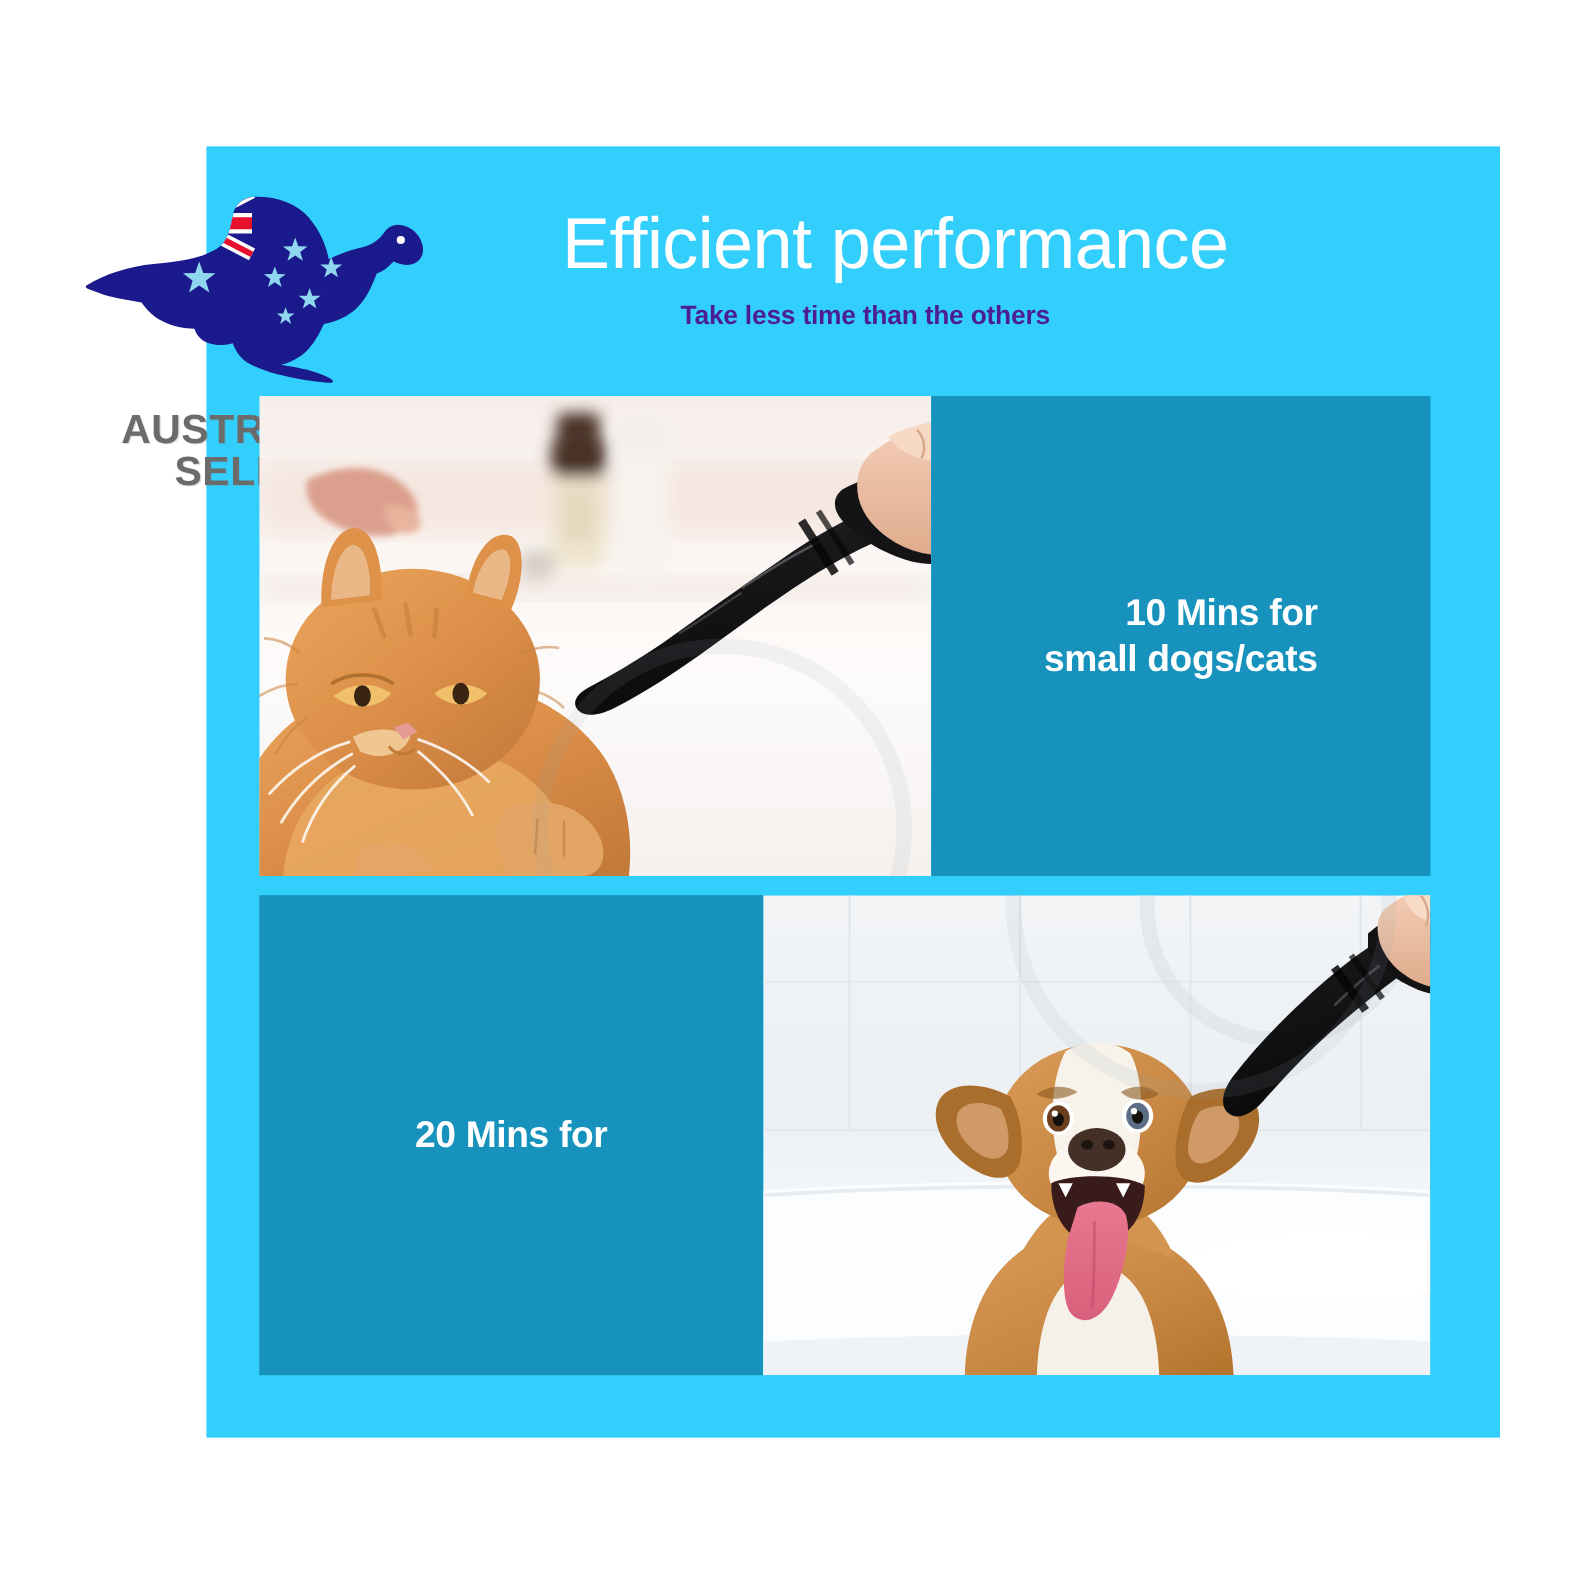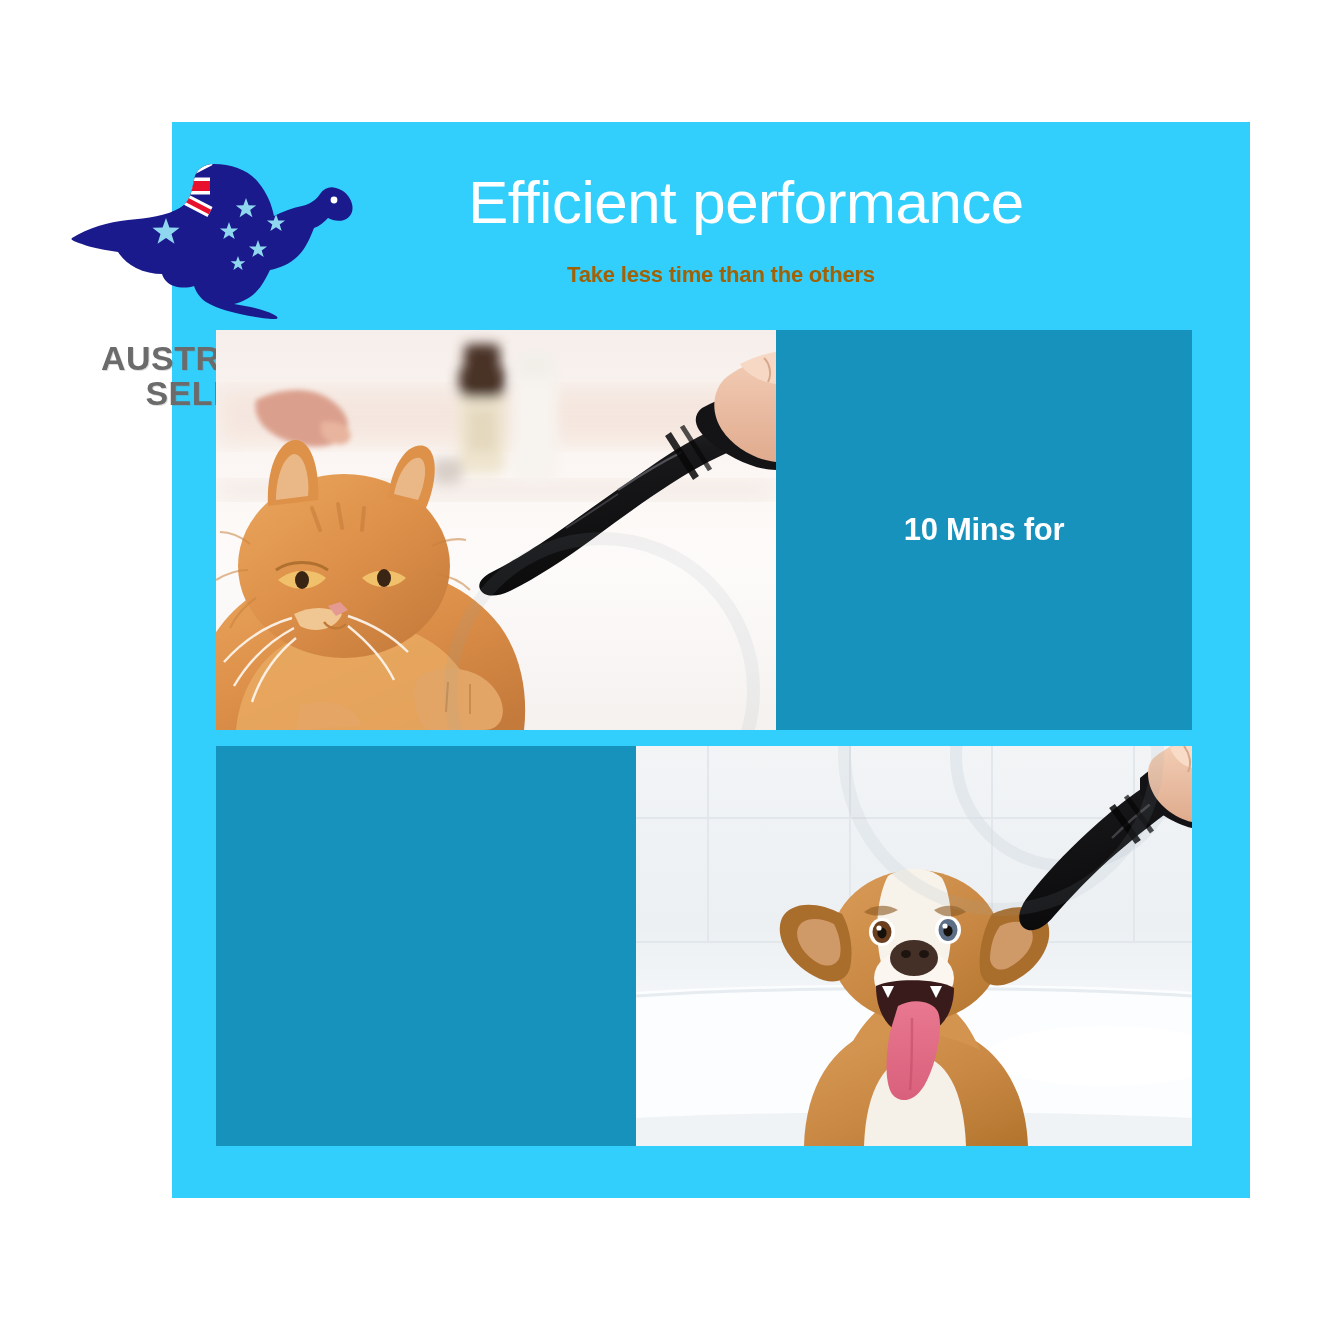--- a/index.html
+++ b/index.html
@@ -46,22 +46,22 @@
     font-weight: 400;
     color: #ffffff;
     letter-spacing: -0.5px;
     line-height: 1.05;
     margin: 16px;
     padding-left: 70px;
   }
   #hero-subtitle {
     font-size: 22px;
     font-weight: bold;
-    color: #a16207;
-    margin: 28px 0 0 0;
+    color: #4c1d95;
+    margin: 16px 0 0 0;
     letter-spacing: -0.2px;
     padding-left: 20px;
   }
 
   
   #kangaroo-badge {
     position: absolute;
     left: 62px;
     top: 160px;
     width: 300px;
@@ -369,28 +369,30 @@
               <path d="M548,28 C554,34 556,44 552,52" stroke="#d8a88c" stroke-width="2" fill="none"></path>
             </g>
           </svg>
         </div>
         <div class="wm-arc" id="cat-wm"></div>
       </div>
 
       <div class="label-cell" id="label-small">
         <div class="label-text">
           <div>10 Mins for</div>
+          <div>small dogs/cats</div>
         </div>
       </div>
     </div>
 
     <div class="grid-row" id="row-bottom">
 
       <div class="label-cell" id="label-medium">
         <div class="label-text">
+          <div>20 Mins for</div>
         </div>
       </div>
 
       <div class="photo-cell" id="dog-photo-cell">
         <div class="photo-art">
           <svg viewBox="0 0 556 400" preserveAspectRatio="xMidYMid slice" xmlns="http://www.w3.org/2000/svg">
             <defs>
               <linearGradient id="tileg" x1="0" y1="0" x2="0" y2="1">
                 <stop offset="0%" stop-color="#f2f4f6"></stop>
                 <stop offset="45%" stop-color="#ecf0f3"></stop>

